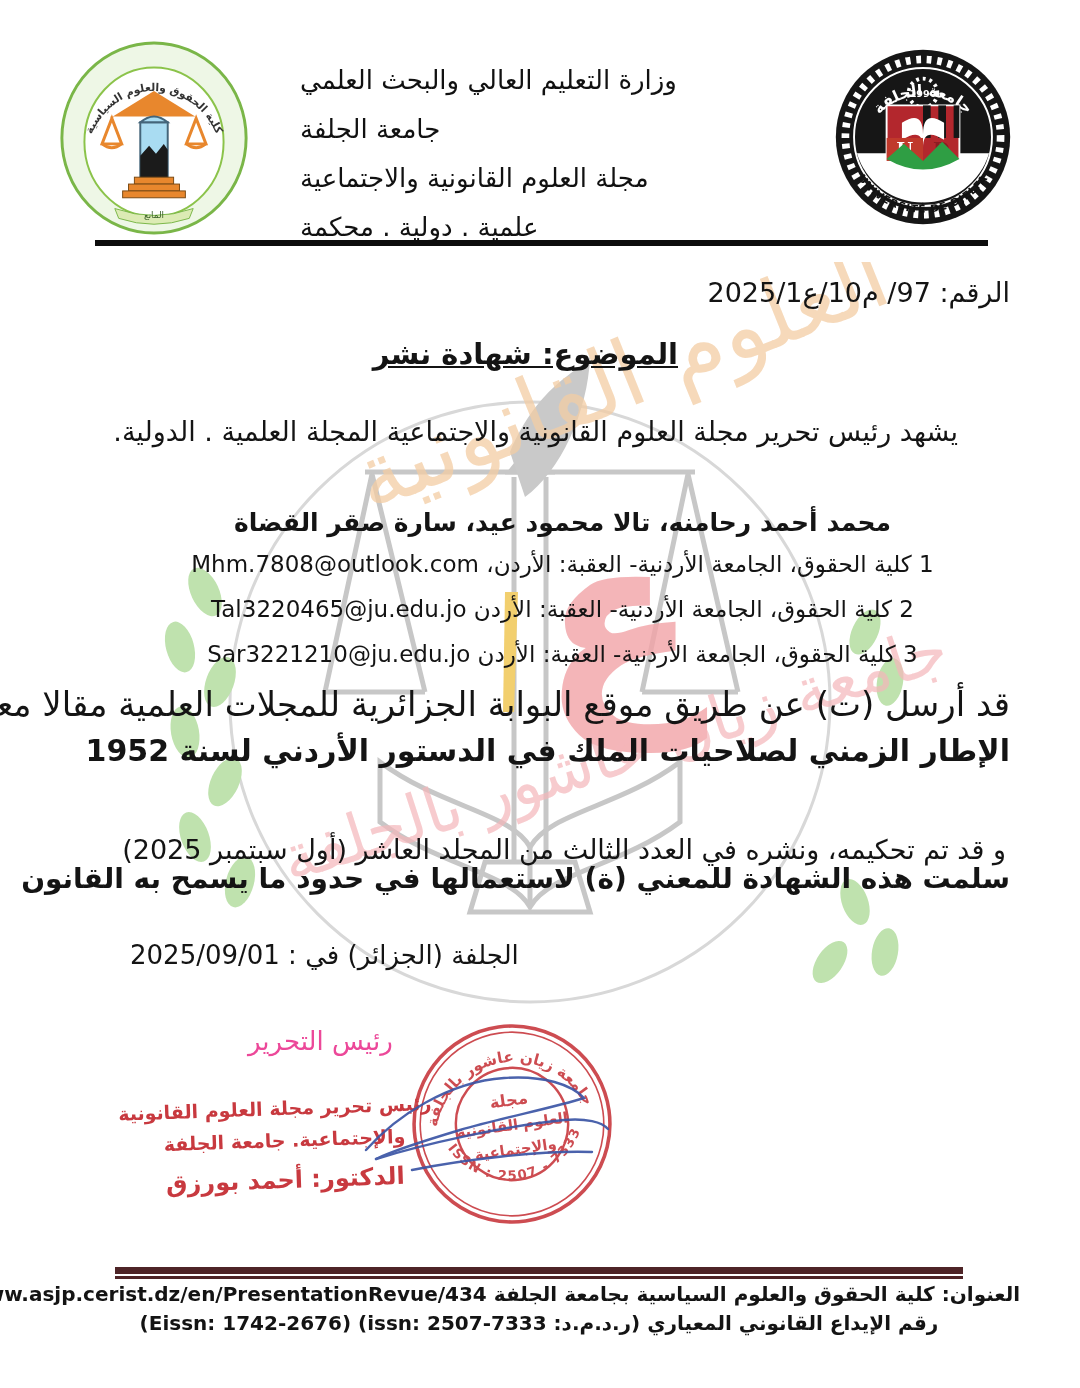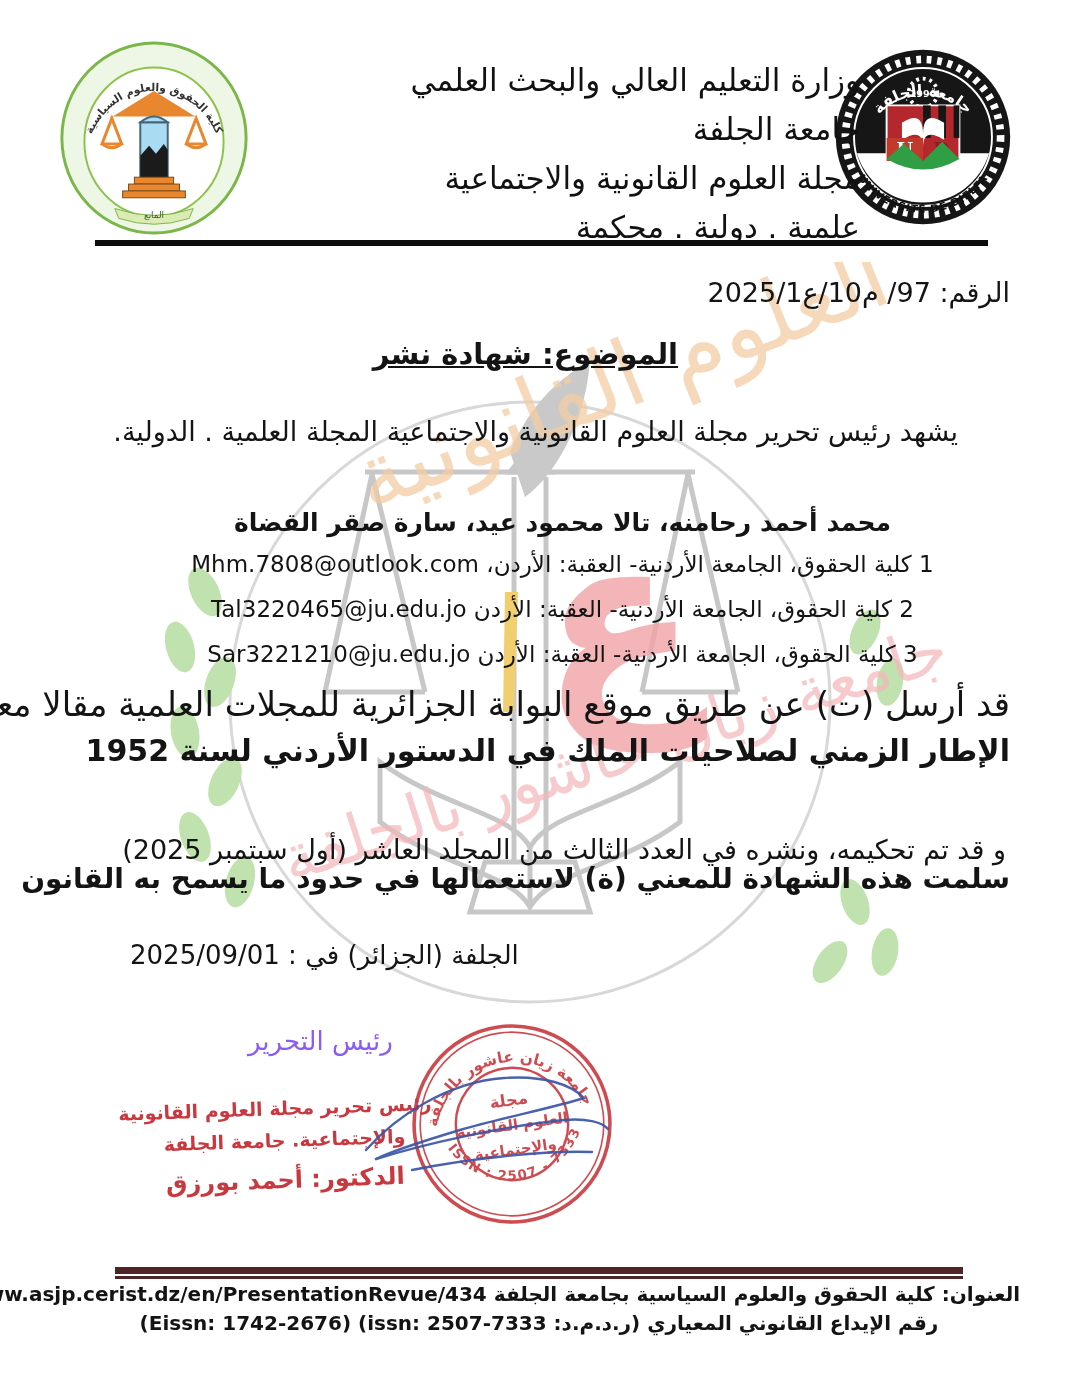--- a/index.html
+++ b/index.html
@@ -5,38 +5,38 @@
   html,body{margin:0;padding:0;background:#777;}
   #page{
     position:relative;width:1080px;height:1388px;background:#ffffff;
     margin:0 auto;overflow:hidden;
     font-family:"DejaVu Sans",sans-serif;color:#141414;
   }
   .abs{position:absolute;white-space:nowrap;}
   .rtl{direction:rtl;unicode-bidi:plaintext;}
   .b{font-weight:bold;}
   
-  .hdr-text{top:56px;left:300px;width:560px;text-align:right;font-size:31px;line-height:49px;color:#111;}
+  .hdr-text{top:56px;left:300px;width:560px;text-align:left;font-size:26px;line-height:49px;color:#111;}
   .hdr-rule{top:240px;left:95px;width:893px;height:6px;background:#0d0d0d;}
   .logo{position:absolute;}
   
   .ref{top:277px;right:70px;font-size:27px;}
   .subject{top:337px;right:402px;font-size:29px;text-decoration:underline;}
   .l-intro1{top:396px;right:122px;font-size:27px;margin-top:20px;}
   .l-intro2{top:450px;right:70px;font-size:27px;}
   .center-line{left:115px;right:70px;text-align:center;}
   .authors{top:508px;font-size:25px;}
   .affil{font-size:23px;}
   .sent{top:684px;right:70px;font-size:34px;}
   .title-line{top:733px;font-size:30px;}
   .review{top:806px;right:74px;font-size:27px;margin-top:28px;}
   .delivery{top:862px;font-size:28px;}
   .dateline{top:940px;left:130px;font-size:26px;}
   
-  .sig-role{top:1026px;left:248px;font-size:26px;color:#8b5cf6;}
+  .sig-role{top:1026px;left:248px;font-size:26px;color:#ec4899;}
   .red-block{top:1092px;left:136px;width:296px;text-align:center;color:#c8393f;
              font-size:19px;line-height:32px;font-weight:bold;transform:rotate(-2deg);z-index:5;}
   .doctor{top:1166px;left:166px;font-size:24px;color:#c8393f;font-weight:bold;transform:rotate(-2deg);z-index:5;}
   .round-stamp{top:1022px;left:410px;width:204px;height:204px;z-index:6;opacity:.9;transform:rotate(-8deg);}
   .sig-scribble{top:1058px;left:352px;width:268px;height:132px;z-index:7;}
   
   .wm{top:262px;left:110px;width:860px;height:750px;z-index:0;pointer-events:none;}
   .content{z-index:2;}
   
   .f-bar{top:1267px;left:115px;width:848px;z-index:2;}

